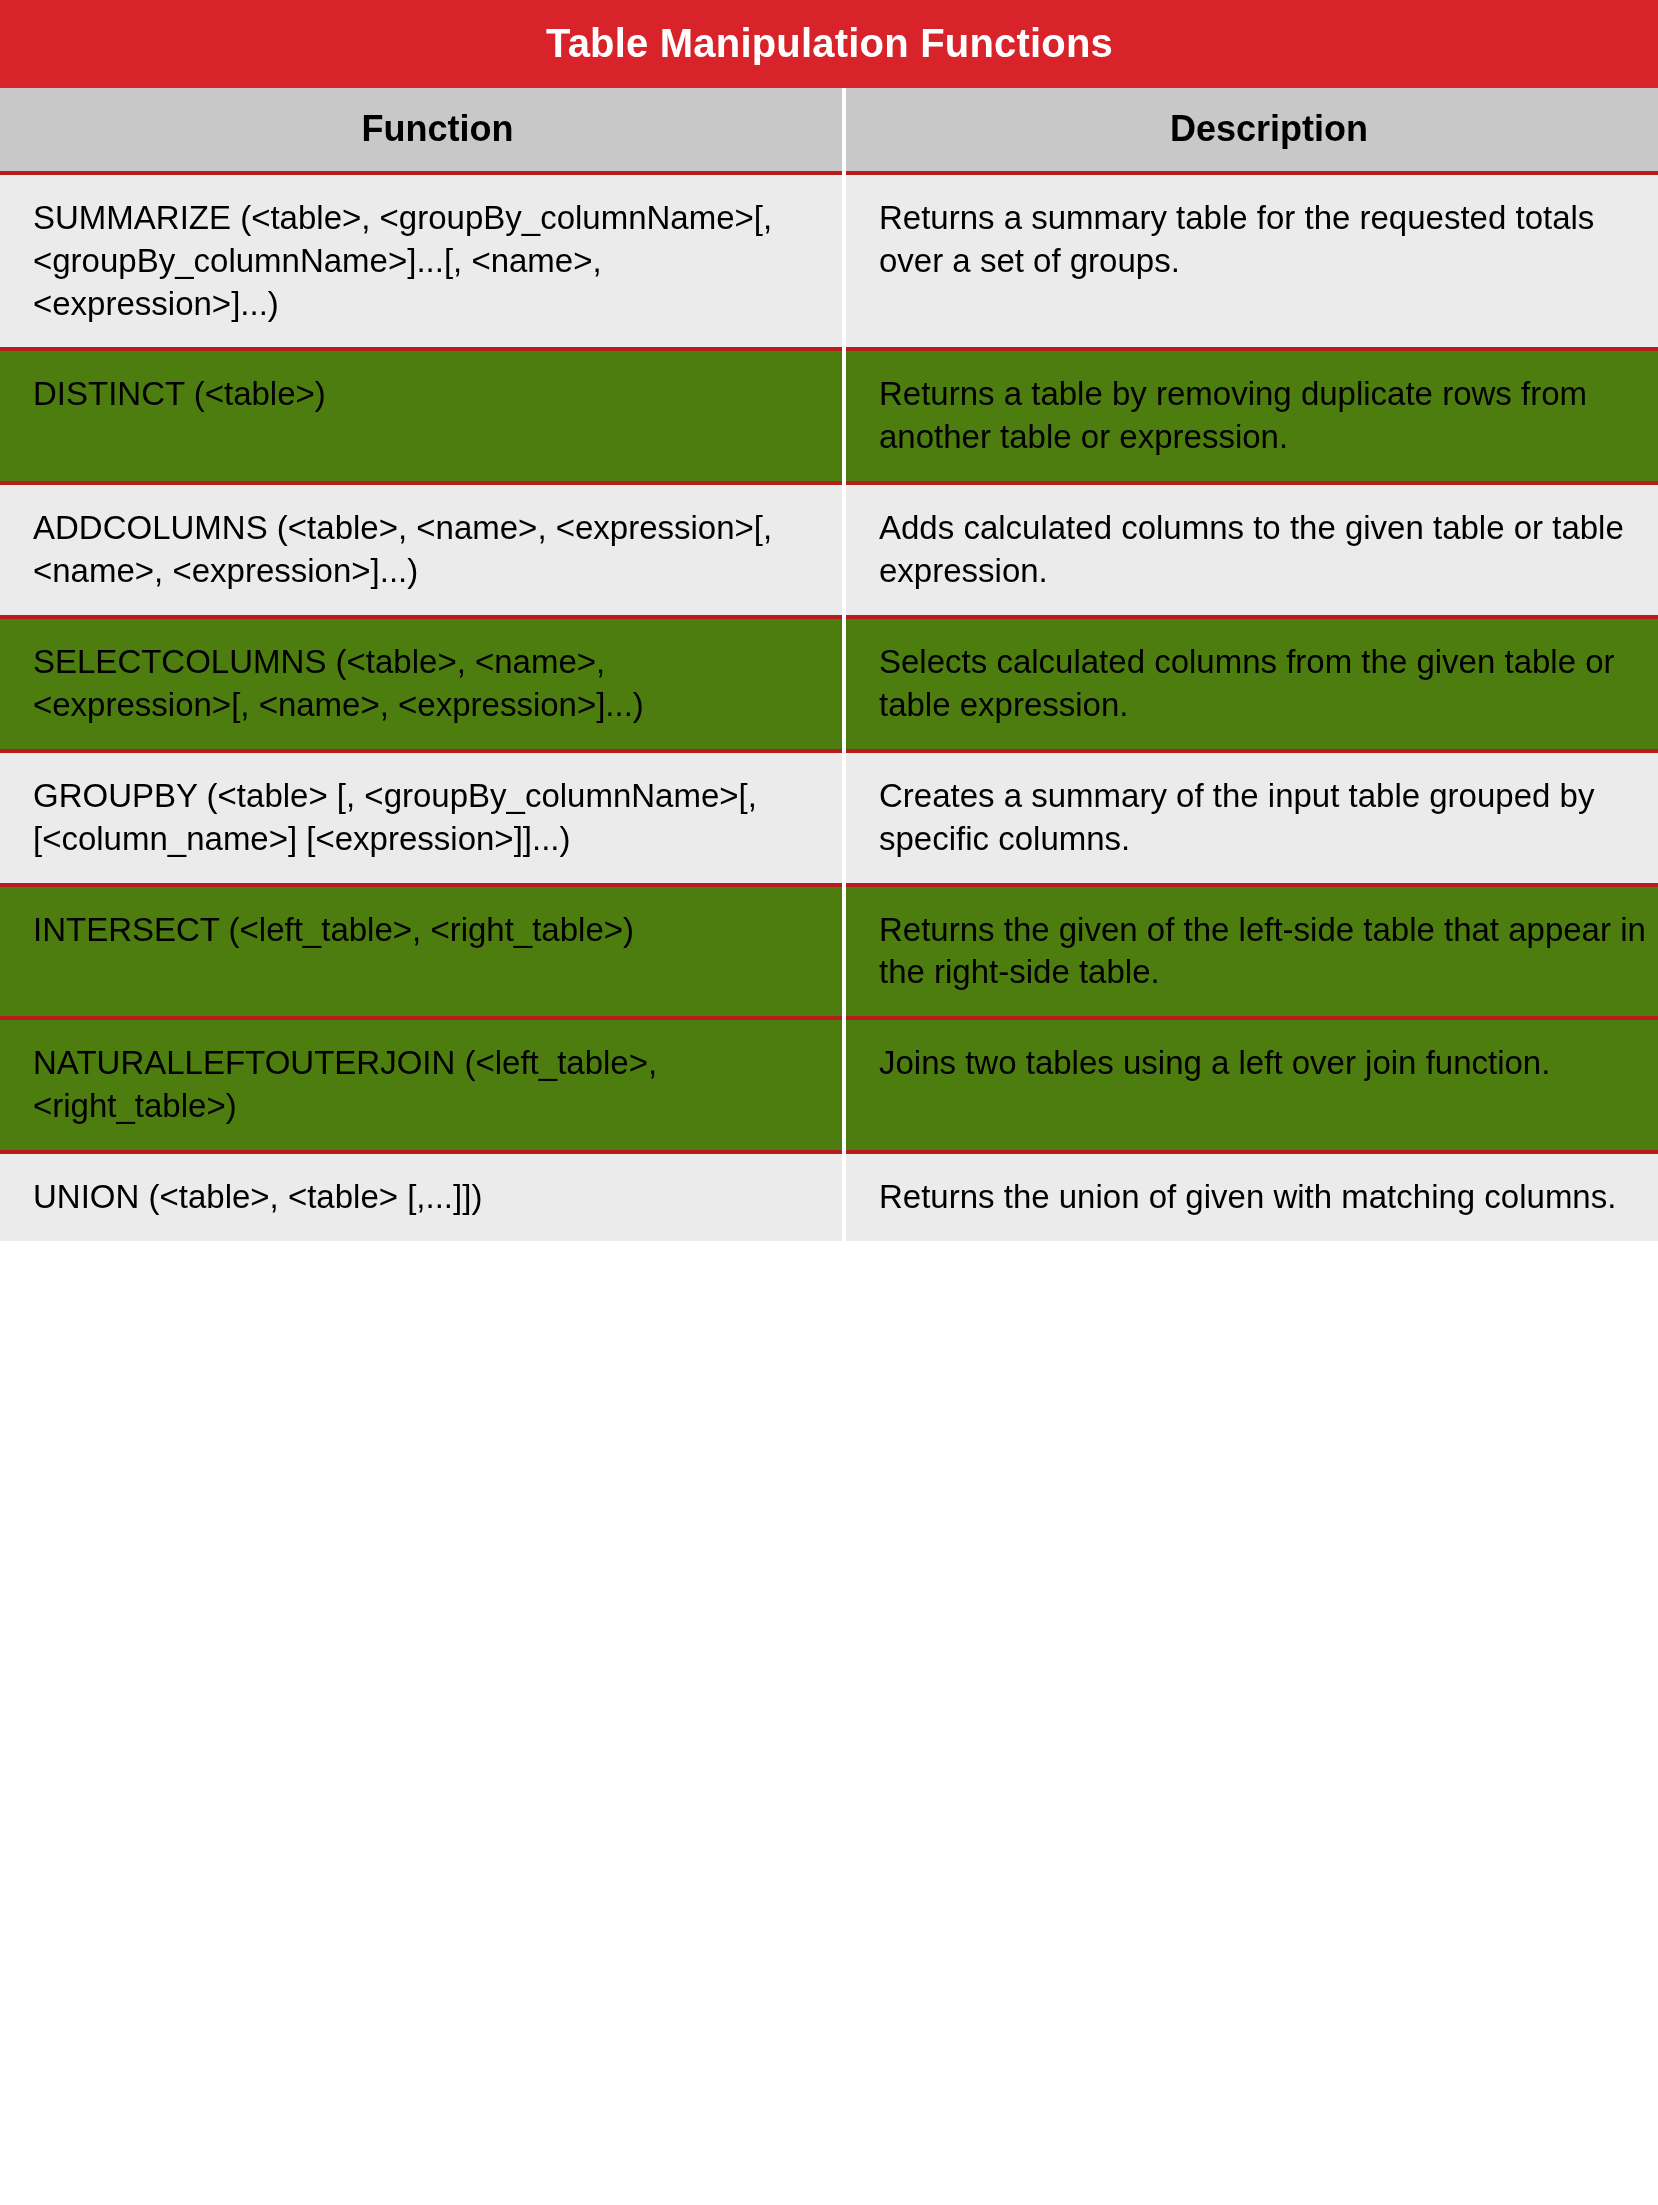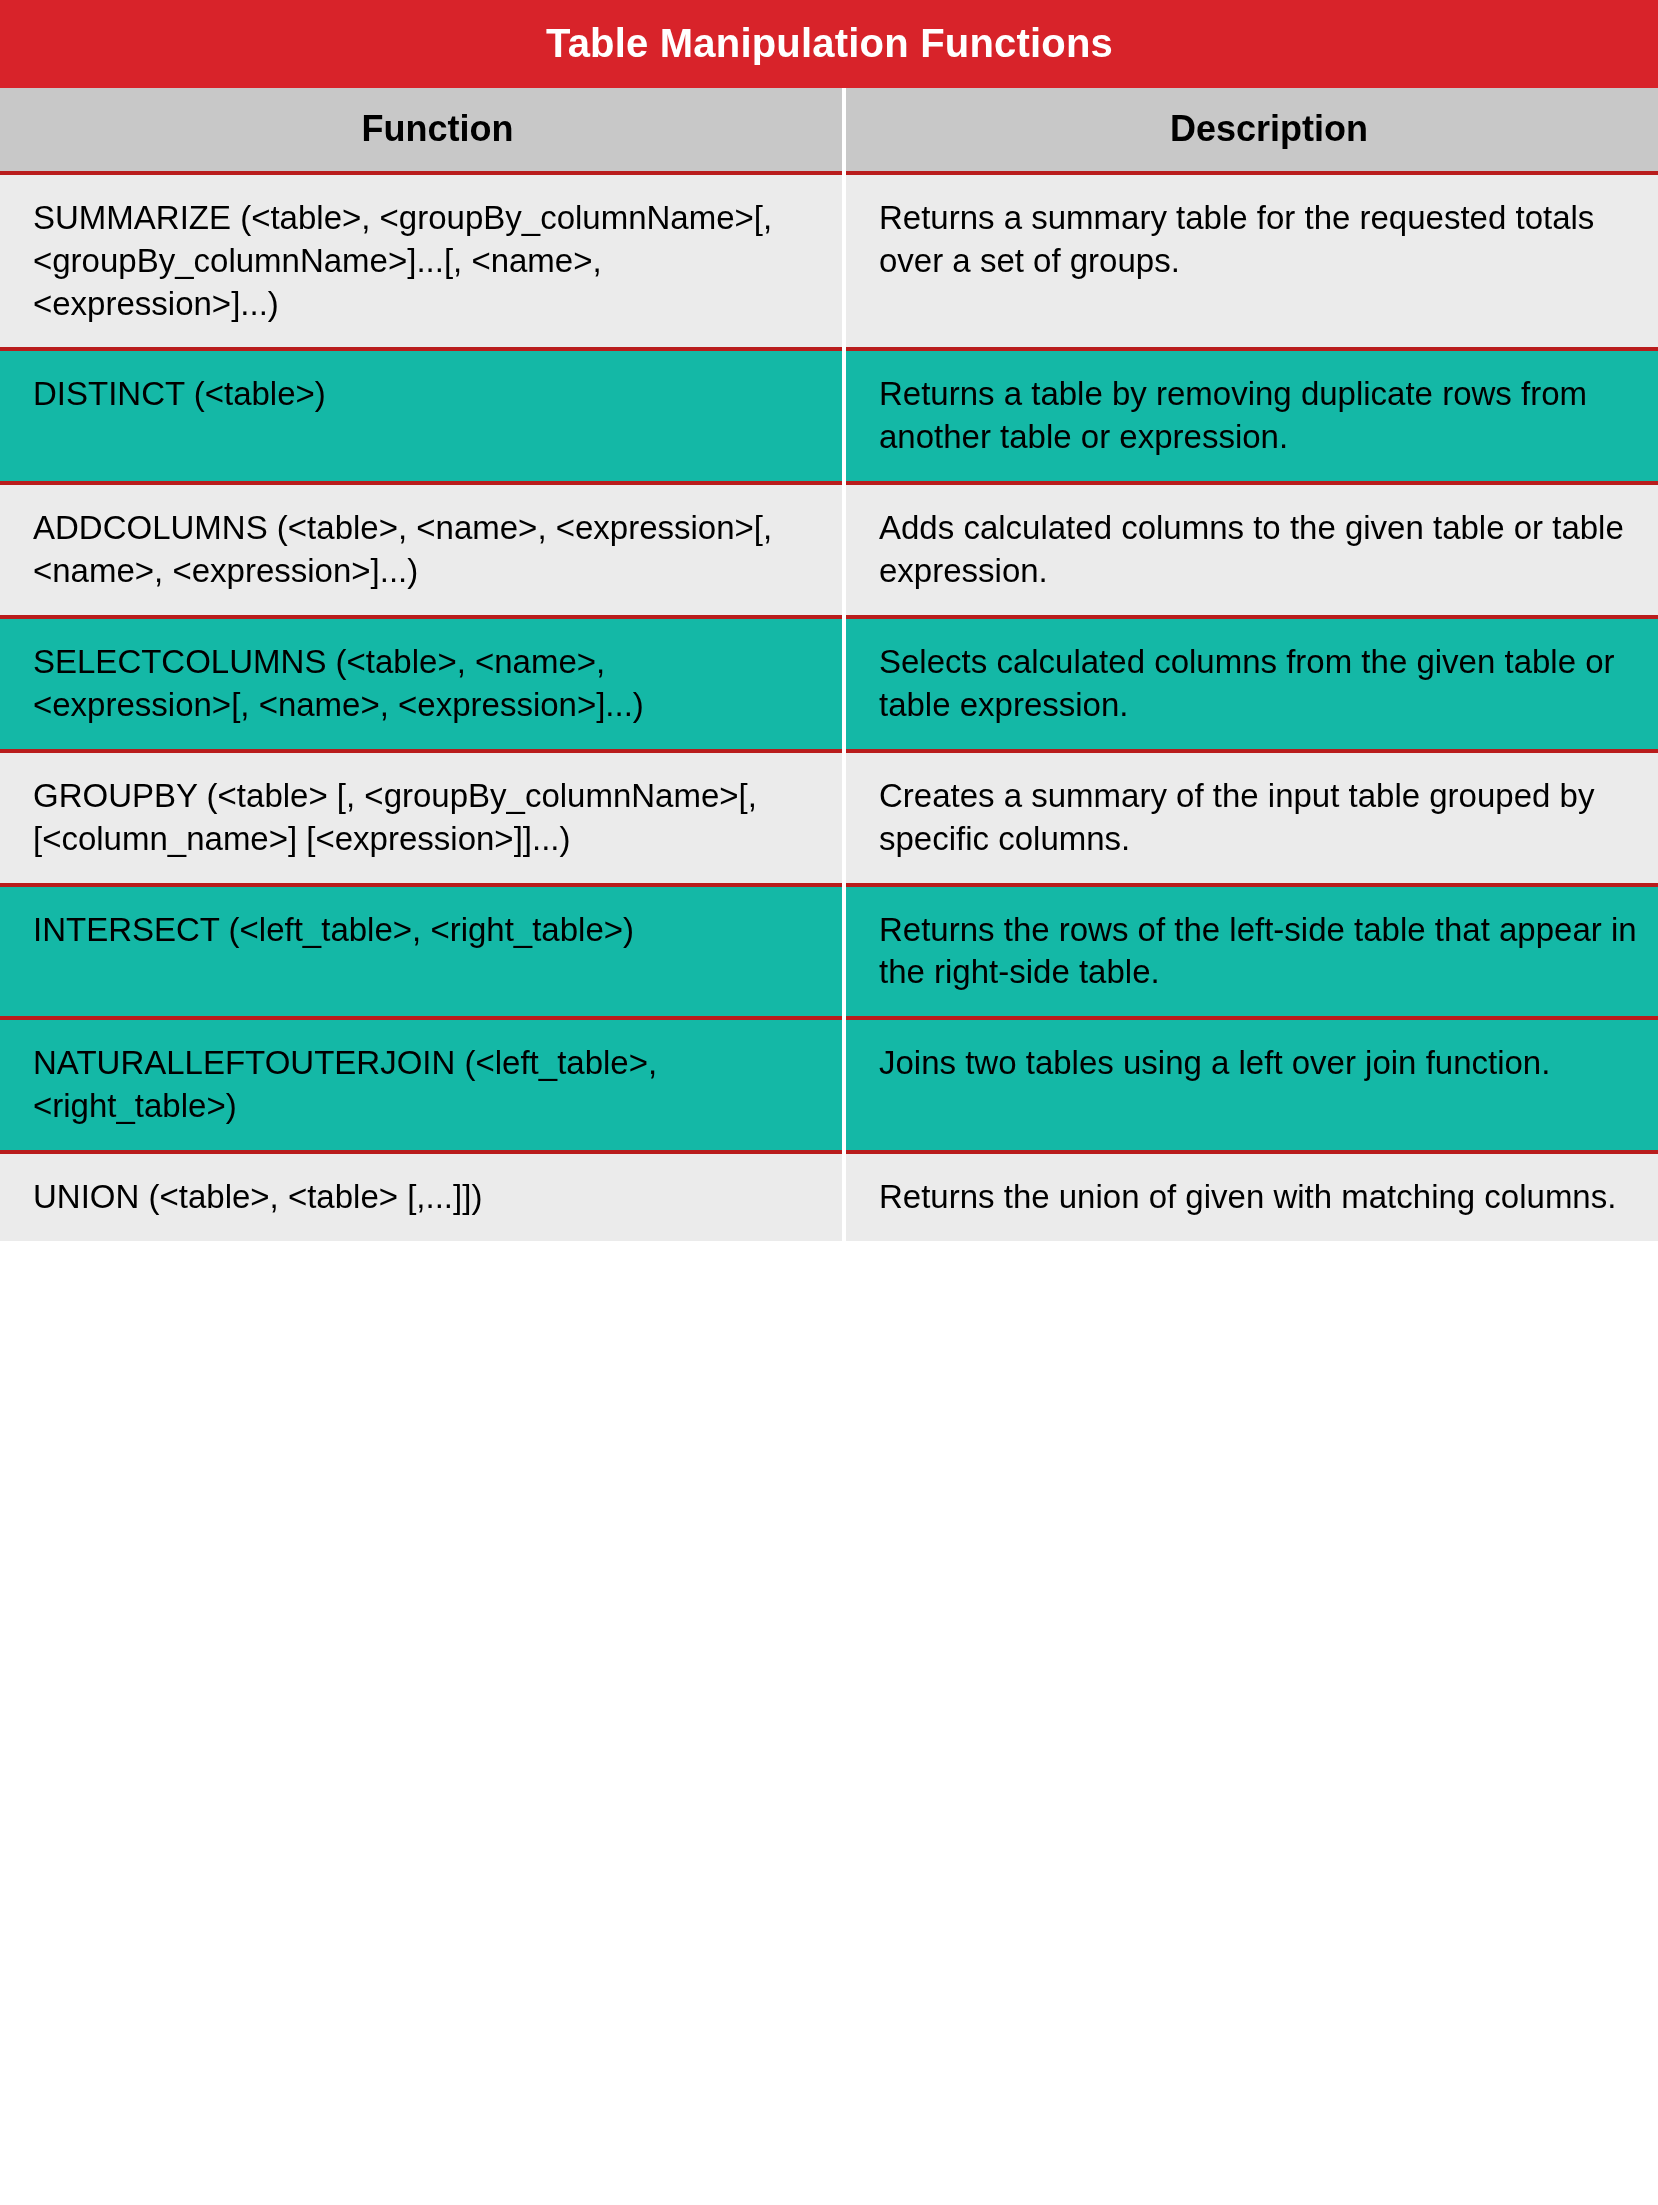--- a/index.html
+++ b/index.html
@@ -51,21 +51,21 @@
     color: #000000;
     padding: 22px 32px 22px 33px;
     vertical-align: top;
     border-top: 4px solid #b91c1c;
     border-right: 4px solid #ffffff;
     word-wrap: break-word;
     overflow-wrap: break-word;
   }
   tbody td.desc { border-right: none; padding-right: 12px; }
   tbody tr.odd td { background: #ebebeb; }
-  tbody tr.even td { background: #14b8a6; }
+  tbody tr.even td { background: #4d7c0f; }
 </style>
 </head>
 <body>
 
 <div class="table-wrap">
   <table class="func-table">
     <colgroup>
       <col class="col-func">
       <col class="col-desc">
     </colgroup>
@@ -94,21 +94,21 @@
         <tr class="even">
           <td class="func">SELECTCOLUMNS (&lt;table&gt;, &lt;name&gt;, &lt;expression&gt;[, &lt;name&gt;, &lt;expression&gt;]...)</td>
           <td class="desc">Selects calculated columns from the given table or table expression.</td>
         </tr>
         <tr class="odd">
           <td class="func">GROUPBY (&lt;table&gt; [, &lt;groupBy_columnName&gt;[, [&lt;column_name&gt;] [&lt;expression&gt;]]...)</td>
           <td class="desc">Creates a summary of the input table grouped by specific columns.</td>
         </tr>
         <tr class="even">
           <td class="func">INTERSECT (&lt;left_table&gt;, &lt;right_table&gt;)</td>
-          <td class="desc">Returns the rows of the left-side table that appear in the right-side table.</td>
+          <td class="desc">Returns the given of the left-side table that appear in the right-side table.</td>
         </tr>
         <tr class="even">
           <td class="func">NATURALLEFTOUTERJOIN (&lt;left_table&gt;, &lt;right_table&gt;)</td>
           <td class="desc">Joins two tables using a left over join function.</td>
         </tr>
         <tr class="odd">
           <td class="func">UNION (&lt;table&gt;, &lt;table&gt; [,...]])</td>
           <td class="desc">Returns the union of given with matching columns.</td>
         </tr>
       </tbody>

